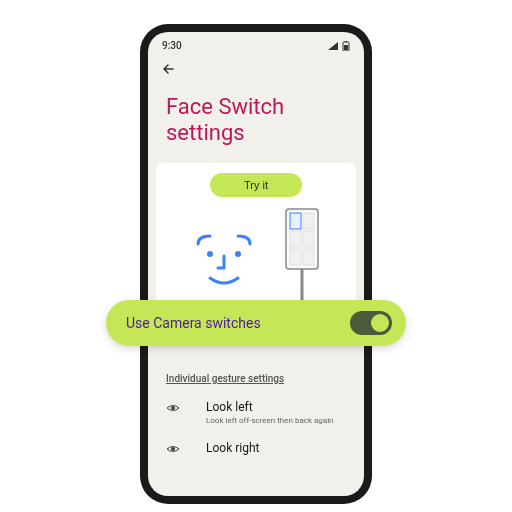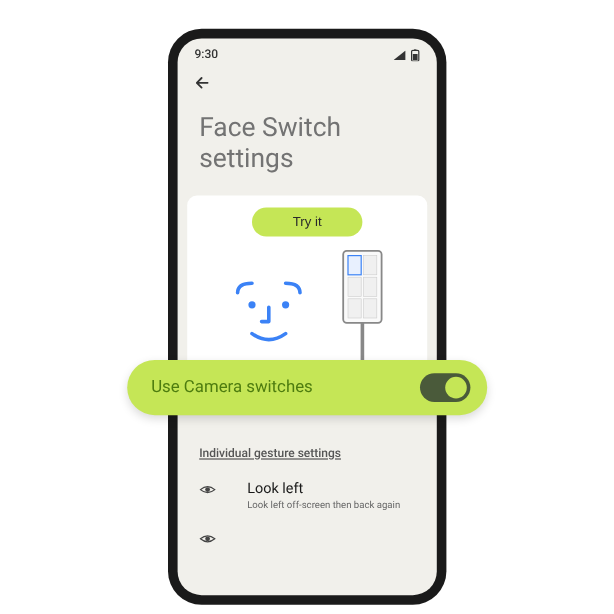--- a/index.html
+++ b/index.html
@@ -68,21 +68,21 @@
     .back-arrow {
       padding: 6px 14px;
       font-size: 16px;
       color: #333;
     }
     
     .page-title {
       padding: 8px 18px 16px;
       font-size: 22px;
       font-weight: 400;
-      color: #737373;
+      color: #be185d;
       line-height: 1.2;
     }
     
     .content-card {
       margin: 0 8px;
       background: #ffffff;
       border-radius: 8px;
       padding: 0 0 20px 0;
       position: relative;
       height: 170px;
@@ -131,21 +131,21 @@
       display: flex;
       align-items: center;
       justify-content: space-between;
       padding: 0 14px 0 20px;
       box-shadow: 0 3px 8px rgba(0,0,0,0.15);
       z-index: 10;
     }
     
     .highlight-label {
       font-size: 14px;
-      color: #4d7c0f;
+      color: #4c1d95;
       font-weight: 400;
     }
     
     .toggle-switch {
       width: 42px;
       height: 24px;
       background: #4a5a3a;
       border-radius: 12px;
       position: relative;
     }
@@ -267,20 +267,23 @@
       </div>
     </div>
 
     <div class="gesture-item">
       <span class="gesture-icon">
         <svg width="14" height="10" viewBox="0 0 14 10">
             <path d="M1 5 Q7 0 13 5 Q7 10 1 5 Z" fill="none" stroke="#444" stroke-width="1"></path>
             <circle cx="7" cy="5" r="2" fill="#444"></circle>
           </svg>
       </span>
+      <div class="gesture-text">
+        <div class="gesture-title">Look right</div>
+      </div>
     </div>
 
   </div>
 </div>
 
 <div class="highlight-pill">
   <span class="highlight-label">Use Camera switches</span>
   <div class="toggle-switch">
     <div class="toggle-knob"></div>
   </div>

